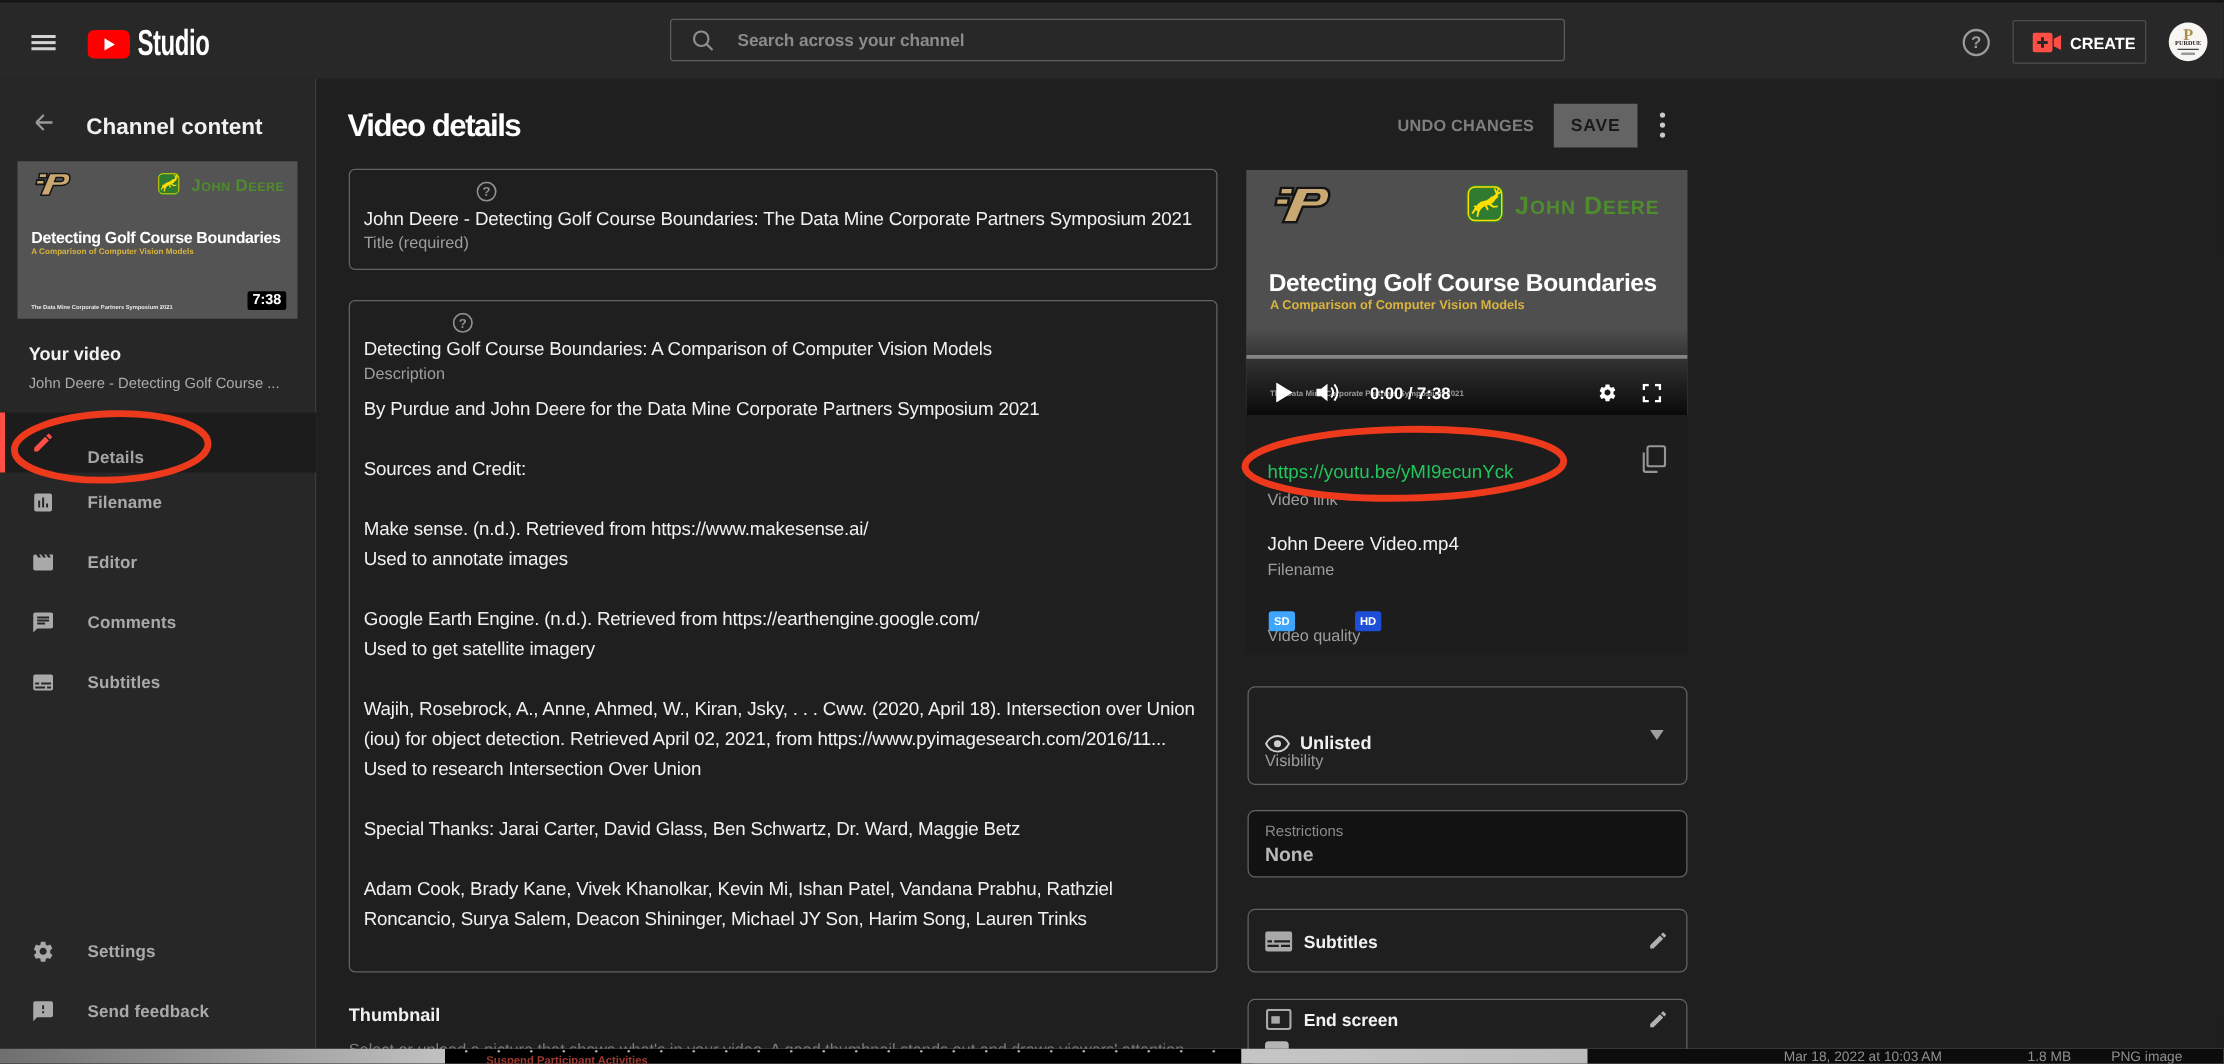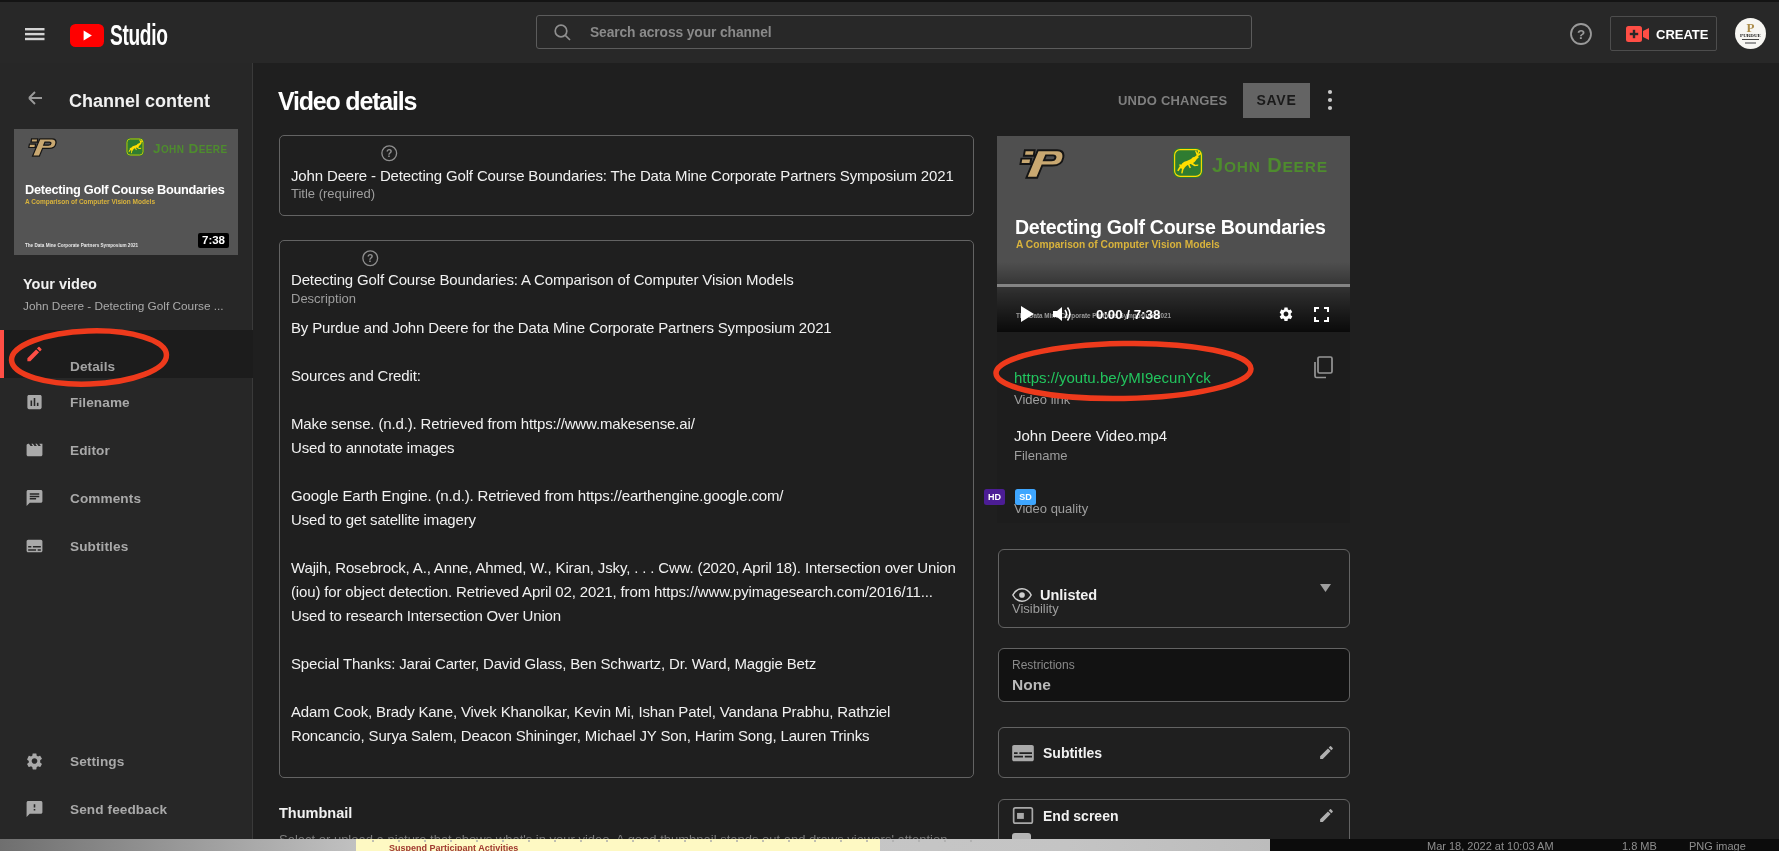--- a/index.html
+++ b/index.html
@@ -231,21 +231,21 @@
 <div class="abs lbl" style="left:1014px;top:352px;">Video link</div>
 <div class="abs" style="left:1014px;top:369px;font-size:15px;color:#22c55e;">https://youtu.be/yMI9ecunYck</div>
 <svg class="abs" style="left:1310px;top:355px;" width="26" height="26" viewBox="0 0 26 26">
 <rect x="8" y="2" width="14" height="16" rx="1.5" fill="none" stroke="#969696" stroke-width="1.7"></rect>
 <path d="M5 7 V21 a1.5 1.5 0 0 0 1.5 1.5 H16" fill="none" stroke="#969696" stroke-width="1.7"></path>
 </svg>
 <div class="abs lbl" style="left:1014px;top:408px;">Filename</div>
 <div class="abs" style="left:1014px;top:427px;font-size:15px;color:#f1f1f1;">John Deere Video.mp4</div>
 <div class="abs lbl" style="left:1014px;top:461px;">Video quality</div>
 <div class="abs b" style="left:1015px;top:489px;width:21px;height:16px;background:#3ea6ff;border-radius:2.5px;color:#fff;font-size:9px;text-align:center;line-height:16px;">SD</div>
-<div class="abs b" style="left:984px;top:489px;width:21px;height:16px;background:#4c1d95;border-radius:2.5px;color:#fff;font-size:9px;text-align:center;line-height:16px;">HD</div>
+<div class="abs b" style="left:1084px;top:489px;width:21px;height:16px;background:#1d4ed8;border-radius:2.5px;color:#fff;font-size:9px;text-align:center;line-height:16px;">HD</div>
 
 <div class="card" style="left:998px;top:549px;width:352px;height:79px;border-radius:6px;"></div>
 <div class="abs lbl" style="left:1012px;top:561px;">Visibility</div>
 <svg class="abs" style="left:1012px;top:586px;" width="20" height="18" viewBox="0 0 24 18">
 <path d="M12 1.5 C6 1.5 2.3 6.5 1 9 c1.3 2.5 5 7.5 11 7.5 s9.7-5 11-7.5 c-1.3-2.5-5-7.5-11-7.5z" fill="none" stroke="#cfcfcf" stroke-width="1.8"></path>
 <circle cx="12" cy="9" r="3.4" fill="#cfcfcf"></circle>
 </svg>
 <div class="abs b" style="left:1040px;top:587px;font-size:14.5px;color:#f1f1f1;">Unlisted</div>
 <svg class="abs" style="left:1320px;top:584px;" width="11" height="8" viewBox="0 0 11 8">
     <path d="M0 0 L11 0 L5.5 8 Z" fill="#9e9e9e"></path>
@@ -274,21 +274,21 @@
     <path fill="#b0b0b0" d="M3 17.25V21h3.75L17.8 9.94l-3.75-3.75L3 17.25zM20.7 7.04c.39-.39.39-1.02 0-1.41l-2.34-2.34a.996.996 0 0 0-1.41 0l-1.83 1.83 3.75 3.75 1.83-1.83z"></path>
   </svg>
 
 <svg class="abs" style="left:0;top:0;pointer-events:none;" width="1779" height="851" viewBox="0 0 1779 851">
 <ellipse cx="89" cy="357.5" rx="77.5" ry="26.5" fill="none" stroke="#ee3a1c" stroke-width="5.5" transform="rotate(-2 89 357.5)"></ellipse>
 <ellipse cx="1123.5" cy="371" rx="127.5" ry="27.5" fill="none" stroke="#ee3a1c" stroke-width="5.5" transform="rotate(-1 1123.5 371)"></ellipse>
 </svg>
 
 <div class="abs" style="left:0;top:839px;width:1779px;height:12px;background:linear-gradient(90deg,#6f6f6f 0%,#c9c9c9 22%,#c4c4c4 60%,#a8a8a8 100%);"></div>
 <div class="abs" style="left:1012px;top:833px;width:19px;height:6px;background:#b5b5b5;border-radius:3px 3px 0 0;"></div>
-<div id="strip1" class="abs" style="left:356px;top:839px;width:524px;height:12px;background:#fef9c3;">
+<div id="strip1" class="abs" style="left:356px;top:839px;width:637px;height:12px;background:#000000;">
 <div class="abs" style="left:33px;top:3.5px;font-size:9px;color:#a03a30;font-weight:bold;">Suspend Participant Activities</div>
     <div class="abs" style="left:16px;top:0.5px;width:2px;height:2px;background:#ababab;border-radius:50%;"></div>
     <div class="abs" style="left:42px;top:0.5px;width:2px;height:2px;background:#ababab;border-radius:50%;"></div>
     <div class="abs" style="left:68px;top:0.5px;width:2px;height:2px;background:#ababab;border-radius:50%;"></div>
     <div class="abs" style="left:94px;top:0.5px;width:2px;height:2px;background:#ababab;border-radius:50%;"></div>
     <div class="abs" style="left:120px;top:0.5px;width:2px;height:2px;background:#ababab;border-radius:50%;"></div>
     <div class="abs" style="left:146px;top:0.5px;width:2px;height:2px;background:#ababab;border-radius:50%;"></div>
     <div class="abs" style="left:172px;top:0.5px;width:2px;height:2px;background:#ababab;border-radius:50%;"></div>
     <div class="abs" style="left:198px;top:0.5px;width:2px;height:2px;background:#ababab;border-radius:50%;"></div>
     <div class="abs" style="left:224px;top:0.5px;width:2px;height:2px;background:#ababab;border-radius:50%;"></div>

